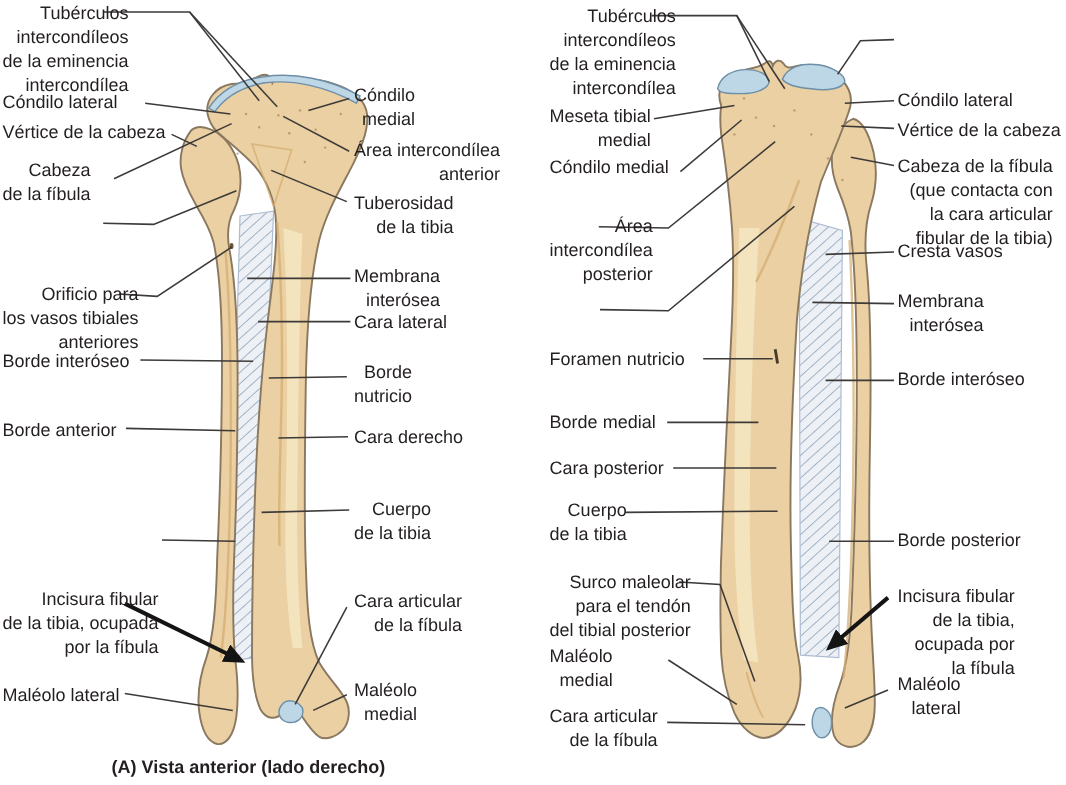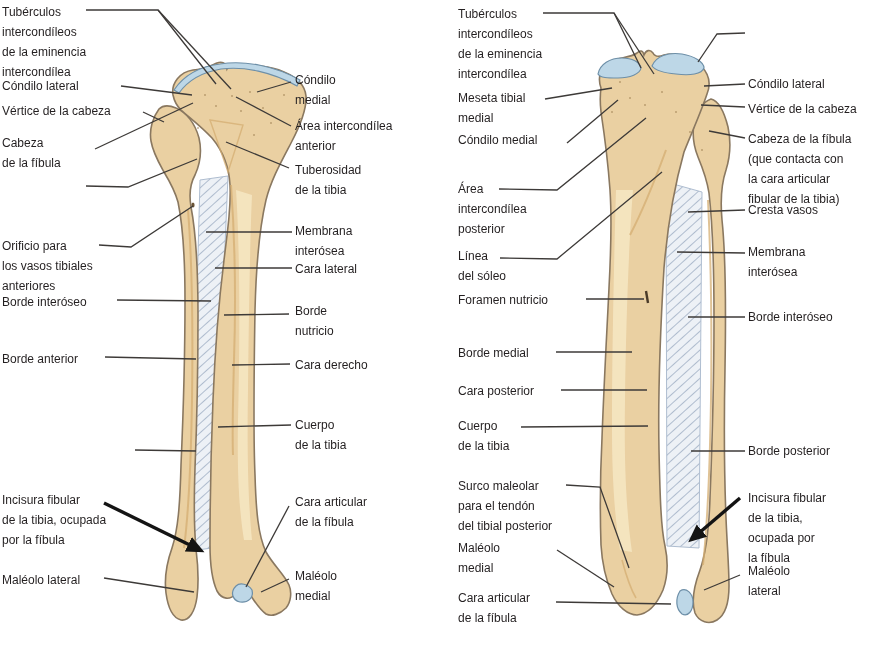--- a/index.html
+++ b/index.html
@@ -4,21 +4,21 @@
 <style>
   :root{
     --bone:#ead0a2; --bone-hi:#f6e8c6; --bone-sh:#d4ae72; --bone-dk:#c2955a;
     --outline:#8a7860; --cartilage:#bdd7e7; --cart-outline:#6d8fa8;
     --membrane:#edf1f6; --hatch:#9fafc4; --ink:#231f20; --line:#3d3a38;
   }
   html,body{margin:0;padding:0;background:#ffffff;}
   .stage{position:relative;width:888px;height:654px;background:#fff;overflow:hidden;
          font-family:"Liberation Sans","DejaVu Sans",sans-serif;color:var(--ink);}
   .art{position:absolute;left:0;top:0;}
-  .lbl{position:absolute;font-size:12px;line-height:20px;white-space:pre-line;color:var(--ink);}
+  .lbl{position:absolute;font-size:15px;line-height:20px;white-space:pre-line;color:var(--ink);text-align:right;}
   .cap{position:absolute;font-size:15px;font-weight:bold;white-space:nowrap;color:var(--ink);}
   
   .bone{fill:var(--bone);stroke:var(--outline);stroke-width:1.6;}
   .cart{fill:var(--cartilage);stroke:var(--cart-outline);stroke-width:1.2;}
   .mem{fill:url(#hatch);stroke:#aebdd0;stroke-width:1;}
   .ld{stroke:var(--line);stroke-width:1.3;fill:none;}
   .arrow{stroke:#141414;stroke-width:3.4;fill:none;}
   .shade{stroke:var(--bone-sh);fill:none;opacity:.75;}
   .hi{fill:var(--bone-hi);opacity:.8;stroke:none;}
   .speck{fill:#9b7c4e;opacity:.6;}
@@ -217,22 +217,20 @@
   <div class="lbl" style="left:458px;top:4px">Tubérculos
 intercondíleos
 de la eminencia
 intercondílea</div>
   <div class="lbl" style="left:458px;top:88px">Meseta tibial
 medial</div>
   <div class="lbl" style="left:458px;top:130px">Cóndilo medial</div>
   <div class="lbl" style="left:458px;top:179px">Área
 intercondílea
 posterior</div>
-  <div class="lbl" style="left:458px;top:246px">Línea
-del sóleo</div>
   <div class="lbl" style="left:458px;top:290px">Foramen nutricio</div>
   <div class="lbl" style="left:458px;top:343px">Borde medial</div>
   <div class="lbl" style="left:458px;top:381px">Cara posterior</div>
   <div class="lbl" style="left:458px;top:416px">Cuerpo
 de la tibia</div>
   <div class="lbl" style="left:458px;top:476px">Surco maleolar
 para el tendón
 del tibial posterior</div>
   <div class="lbl" style="left:458px;top:538px">Maléolo
 medial</div>
@@ -250,13 +248,14 @@
 interósea</div>
   <div class="lbl" style="left:748px;top:307px">Borde interóseo</div>
   <div class="lbl" style="left:748px;top:441px">Borde posterior</div>
   <div class="lbl" style="left:748px;top:488px">Incisura fibular
 de la tibia,
 ocupada por
 la fíbula</div>
   <div class="lbl" style="left:748px;top:561px">Maléolo
 lateral</div>
 
+  <div class="cap" style="left:93px;top:631px">(A) Vista anterior (lado derecho)</div>
 </div>
 
 </body></html>

